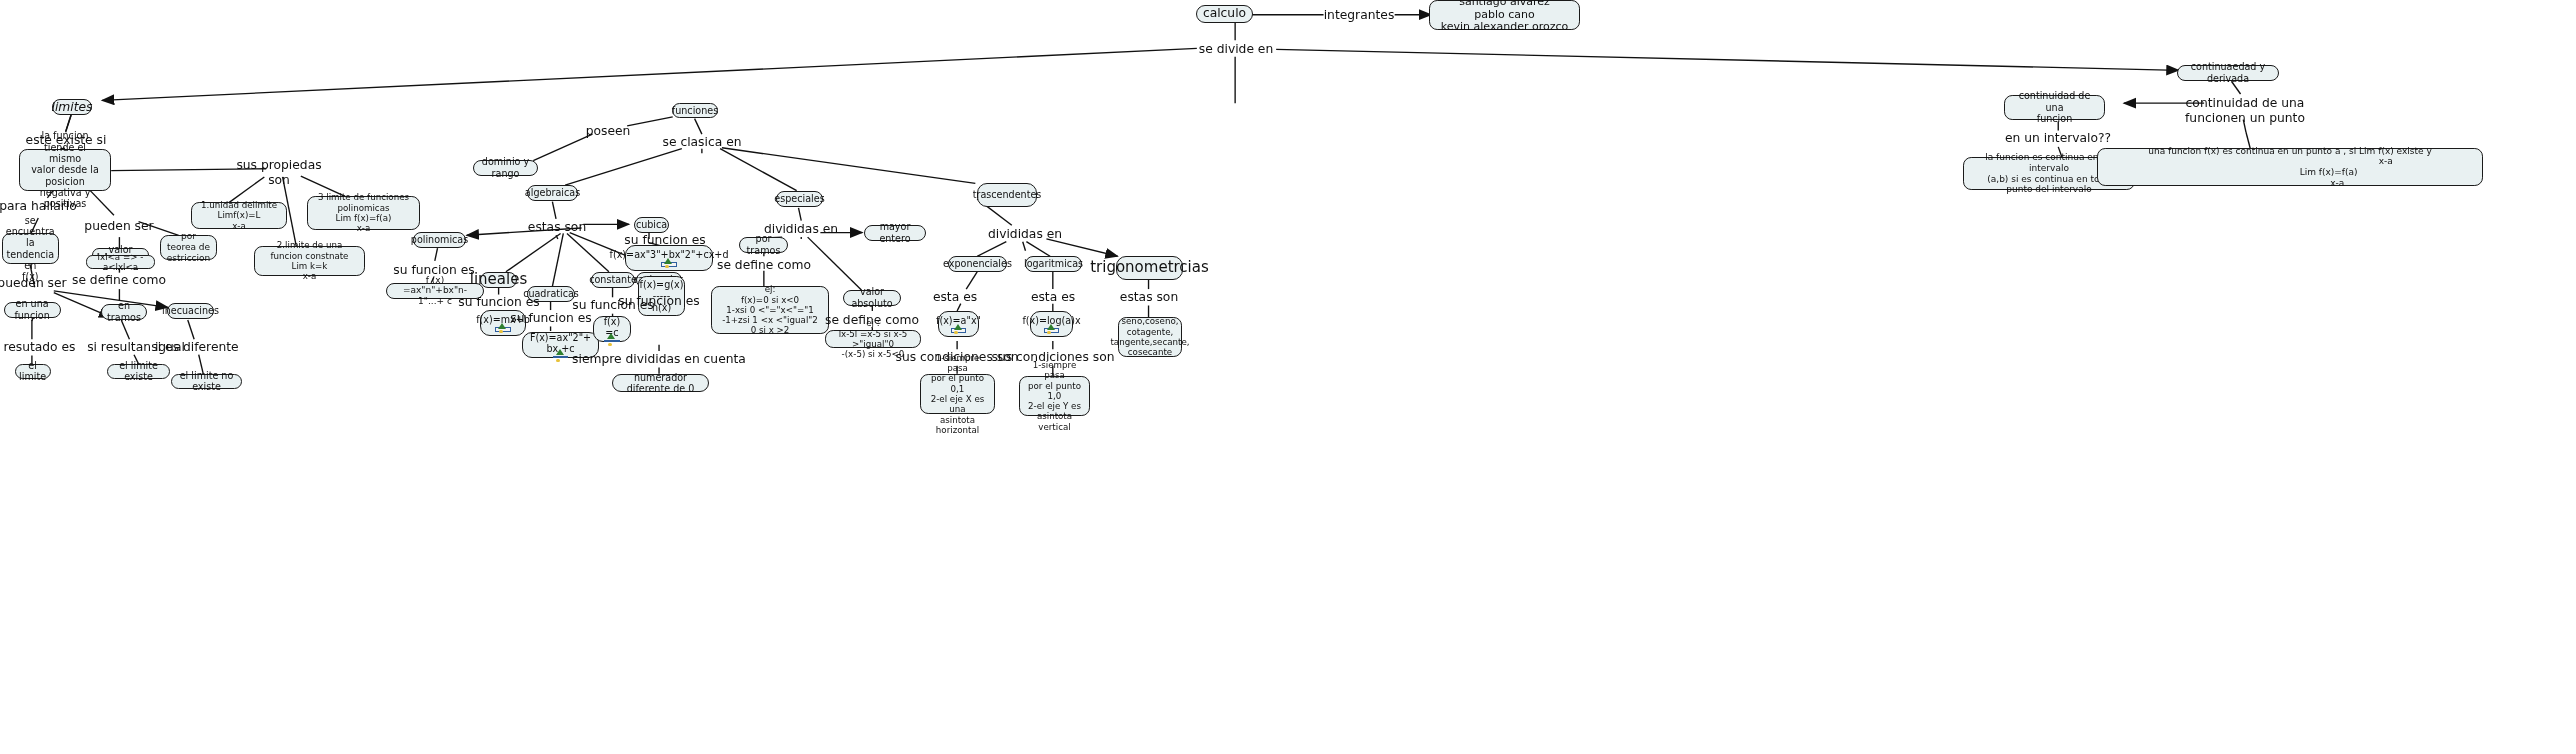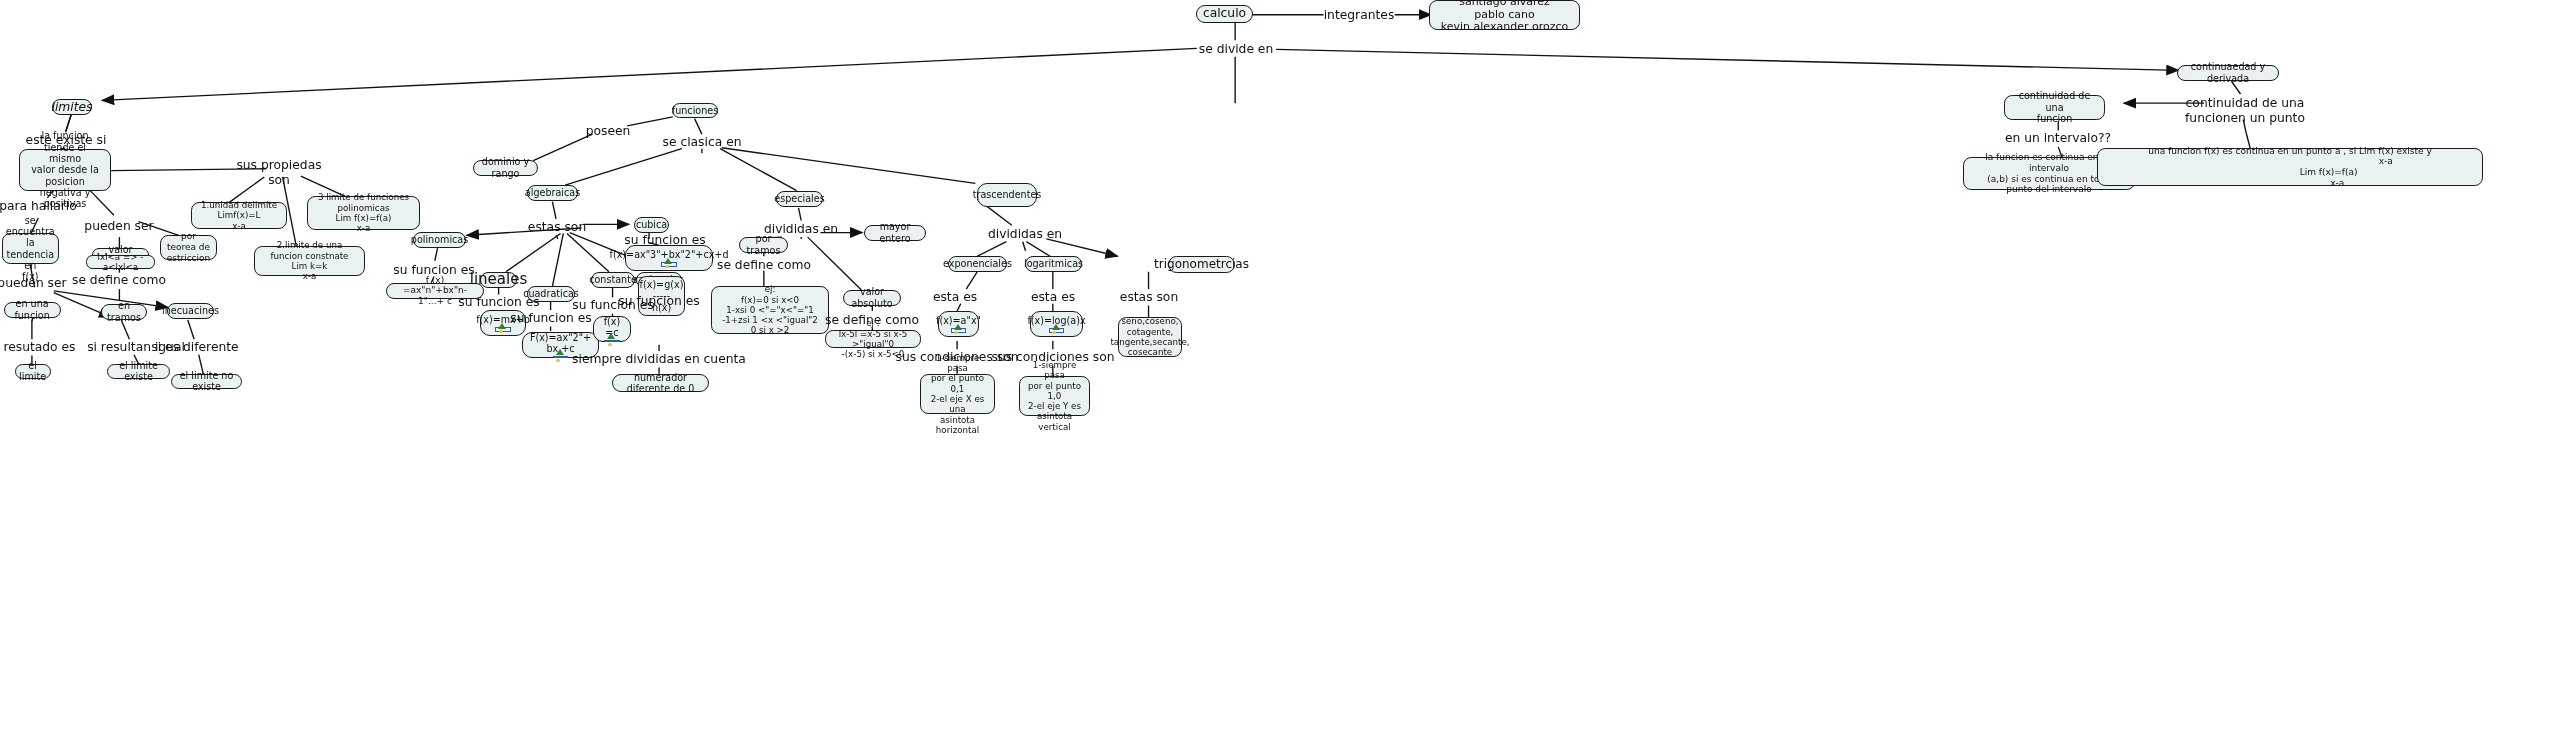--- a/index.html
+++ b/index.html
@@ -382,31 +382,31 @@
     <span class="imgicon"></span>
   </div>
 
   <div class="node" style="left:920px; top:374px; width:75px; height:40px; font-size:8.7px;">1-siempre pasa
 por el punto 0,1
 2-el eje X es una
 asintota horizontal</div>
 
   <div class="node pill" style="left:1025px; top:256px; width:57px; height:15.5px; font-size:9.6px;">logaritmicas</div>
 
-  <div class="node pill" style="left:1030px; top:311px; width:53px; height:25.5px; font-size:9.6px;text-align:center;">
+  <div class="node pill" style="left:1030px; top:311px; width:43px; height:25.5px; font-size:9.6px;text-align:center;">
     <span>f(x)=log(a)x</span>
     <span class="imgicon"></span>
   </div>
 
   <div class="node" style="left:1019px; top:376px; width:71px; height:40px; font-size:8.7px;">1-siempre pasa
 por el punto 1,0
 2-el eje Y es
 asintota vertical</div>
 
-  <div class="node pill" style="left:1168px; top:256px; width:67px; height:17px; font-size:12px;">trigonometrcias</div>
+  <div class="node pill" style="left:1116px; top:256px; width:67px; height:24px; font-size:15px;">trigonometrcias</div>
 
   <div class="node" style="left:1118px; top:317px; width:64px; height:40px; font-size:8.7px;">seno,coseno,
 cotagente,
 tangente,secante,
 cosecante</div>
 
   <div class="node pill" style="left:2177px; top:65px; width:102px; height:15.5px; font-size:9.6px;">continuaedad y derivada</div>
 
   <div class="node" style="left:2004px; top:95px; width:101px; height:24.6px; font-size:9.6px;">continuidad de una
 funcion</div>

